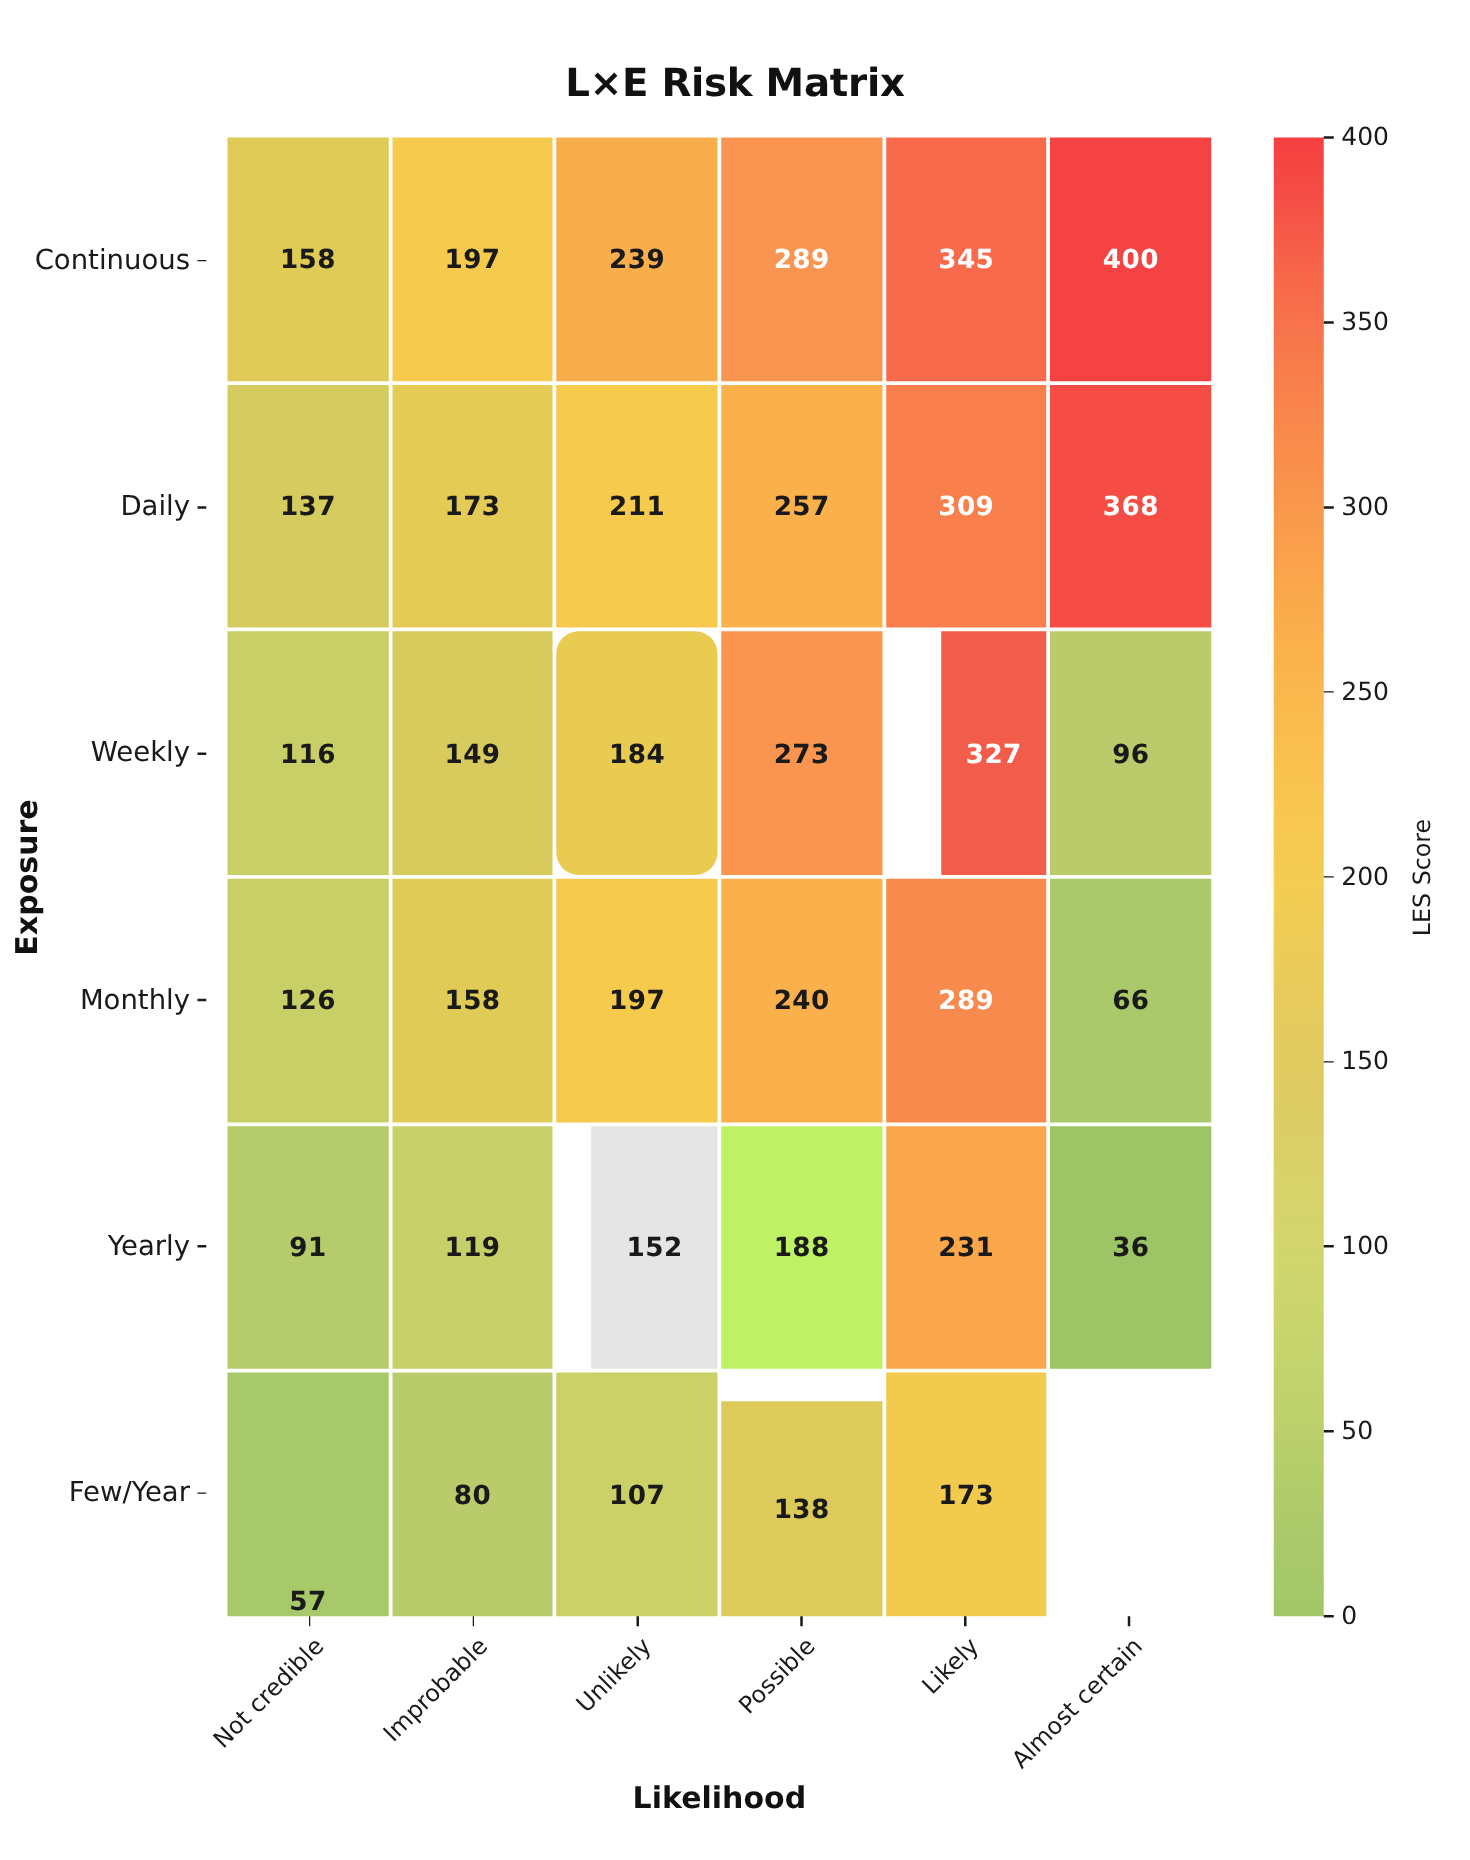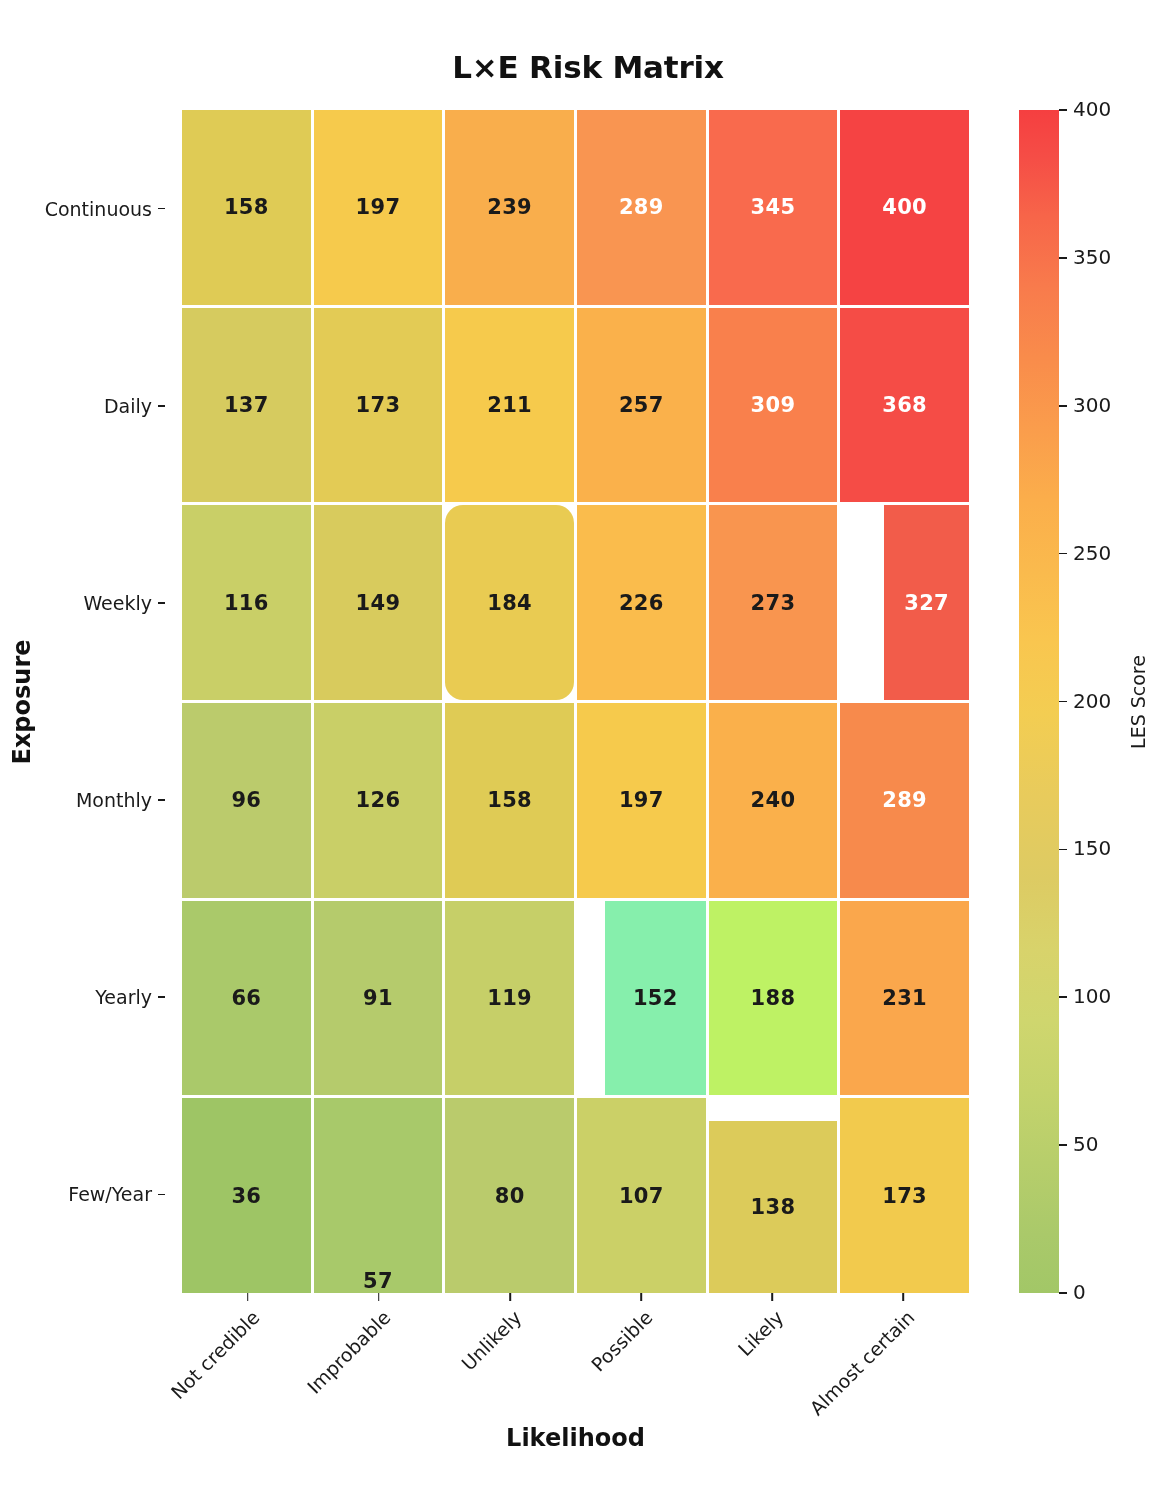--- a/index.html
+++ b/index.html
@@ -72,21 +72,21 @@
   .ytick-row {
     position: absolute;
     left: 0;
     width: 170px;
     height: 197.2px;
     display: flex;
     align-items: center;
     justify-content: flex-end;
   }
   .ytick-text {
-    font-size: 19px;
+    font-size: 22px;
     color: #1a1a1a;
     white-space: nowrap;
   }
   .ytick-mark {
     display: inline-block;
     width: 7px;
     height: 1.6px;
     background: #1a1a1a;
     margin-left: 6px;
     margin-right: 5px;
@@ -298,23 +298,20 @@
         </div>
         <div class="cell" style="background: rgb(201, 207, 103);">
           <span class="cell-value txt-dark">116</span>
         </div>
         <div class="cell" style="background: rgb(216, 203, 93);">
           <span class="cell-value txt-dark">149</span>
         </div>
         <div class="cell" style="background: rgb(233, 203, 82); border-radius: 18px;">
           <span class="cell-value txt-dark">184</span>
         </div>
-        <div class="cell" style="background: rgb(250, 188, 76);">
-          <span class="cell-value txt-dark">226</span>
-        </div>
         <div class="cell" style="background: rgb(249, 149, 79);">
           <span class="cell-value txt-dark">273</span>
         </div>
         <div class="cell" style="background: rgb(242, 92, 74); margin-left: 44px;">
           <span class="cell-value txt-light">327</span>
         </div>
         <div class="cell" style="background: rgb(187, 203, 108);">
           <span class="cell-value txt-dark">96</span>
         </div>
         <div class="cell" style="background: rgb(201, 207, 103);">
@@ -334,21 +331,21 @@
         </div>
         <div class="cell" style="background: rgb(170, 201, 106);">
           <span class="cell-value txt-dark">66</span>
         </div>
         <div class="cell" style="background: rgb(181, 203, 108);">
           <span class="cell-value txt-dark">91</span>
         </div>
         <div class="cell" style="background: rgb(198, 207, 104);">
           <span class="cell-value txt-dark">119</span>
         </div>
-        <div class="cell" style="background: #86efac; margin-left: 28px;">
+        <div class="cell" style="background: #e5e5e5; margin-left: 28px;">
           <span class="cell-value txt-dark">152</span>
         </div>
         <div class="cell" style="background: #bef264;">
           <span class="cell-value txt-dark">188</span>
         </div>
         <div class="cell" style="background: rgb(250, 167, 76);">
           <span class="cell-value txt-dark">231</span>
         </div>
         <div class="cell" style="background: rgb(158, 197, 101);">
           <span class="cell-value txt-dark">36</span>

